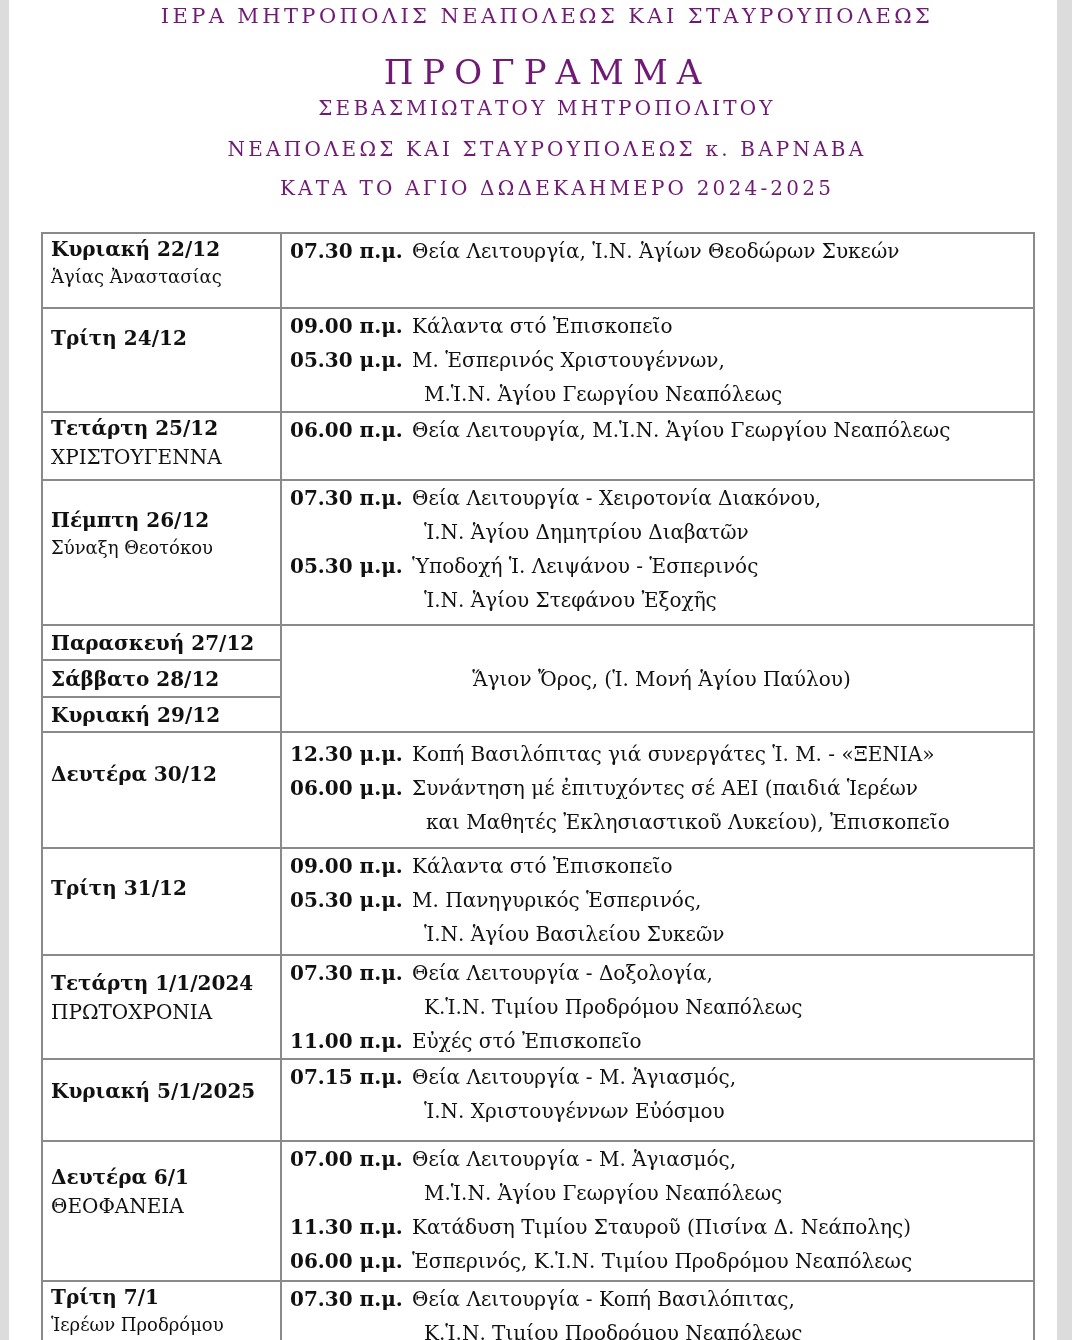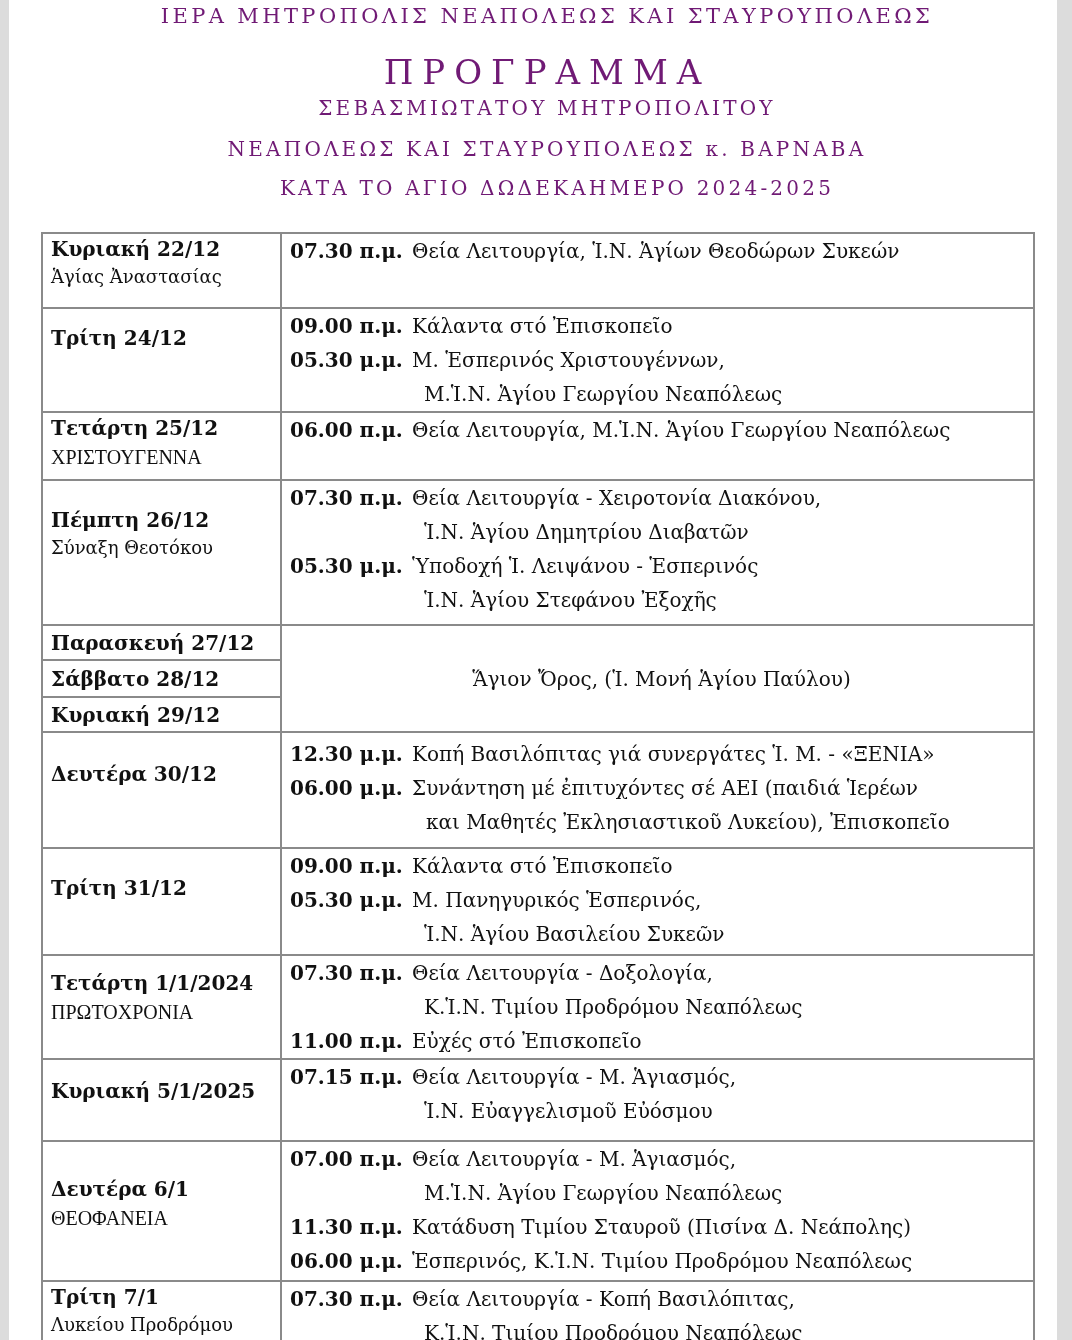--- a/index.html
+++ b/index.html
@@ -80,21 +80,20 @@
     }
     .day-note {
       font-size: 18px;
       line-height: 26px;
       display: block;
       white-space: nowrap;
     }
     .day-note.caps {
       font-size: 20px;
       line-height: 28px;
-      font-family: Liberation Serif, serif;
     }
     .ev-line {
       display: flex;
       font-size: 20px;
       line-height: 34px;
       white-space: nowrap;
     }
     .ev-time {
       font-weight: bold;
       width: 122px;
@@ -269,26 +268,26 @@
 
     <tr style="height:82px">
       <td class="day" style="padding-top:16px">
         <span class="day-name">Κυριακή 5/1/2025</span>
       </td>
       <td class="events">
         <div class="ev-line">
           <span class="ev-time">07.15 π.μ.</span>
           <span class="ev-text">Θεία Λειτουργία - Μ. Ἁγιασμός,</span>
         </div>
-        <div class="ev-cont">Ἱ.Ν. Εὐαγγελισμοῦ Εὐόσμου</div>
+        <div class="ev-cont">Ἱ.Ν. Χριστουγέννων Εὐόσμου</div>
       </td>
     </tr>
 
     <tr style="height:140px">
-      <td class="day" style="padding-top:32px">
+      <td class="day" style="padding-top:20px">
         <span class="day-name">Δευτέρα  6/1</span>
         <span class="day-note caps">ΘΕΟΦΑΝΕΙΑ</span>
       </td>
       <td class="events">
         <div class="ev-line">
           <span class="ev-time">07.00 π.μ.</span>
           <span class="ev-text">Θεία Λειτουργία - Μ. Ἁγιασμός,</span>
         </div>
         <div class="ev-cont">Μ.Ἱ.Ν. Ἁγίου Γεωργίου Νεαπόλεως</div>
         <div class="ev-line">
@@ -298,21 +297,21 @@
         <div class="ev-line">
           <span class="ev-time">06.00 μ.μ.</span>
           <span class="ev-text">Ἑσπερινός, Κ.Ἱ.Ν. Τιμίου Προδρόμου Νεαπόλεως</span>
         </div>
       </td>
     </tr>
 
     <tr style="height:90px">
       <td class="day">
         <span class="day-name">Τρίτη  7/1</span>
-        <span class="day-note">Λυκείου Προδρόμου</span>
+        <span class="day-note">Ἱερέων Προδρόμου</span>
       </td>
       <td class="events">
         <div class="ev-line">
           <span class="ev-time">07.30 π.μ.</span>
           <span class="ev-text">Θεία Λειτουργία - Κοπή Βασιλόπιτας,</span>
         </div>
         <div class="ev-cont">Κ.Ἱ.Ν. Τιμίου Προδρόμου Νεαπόλεως</div>
       </td>
     </tr>
   </tbody>

